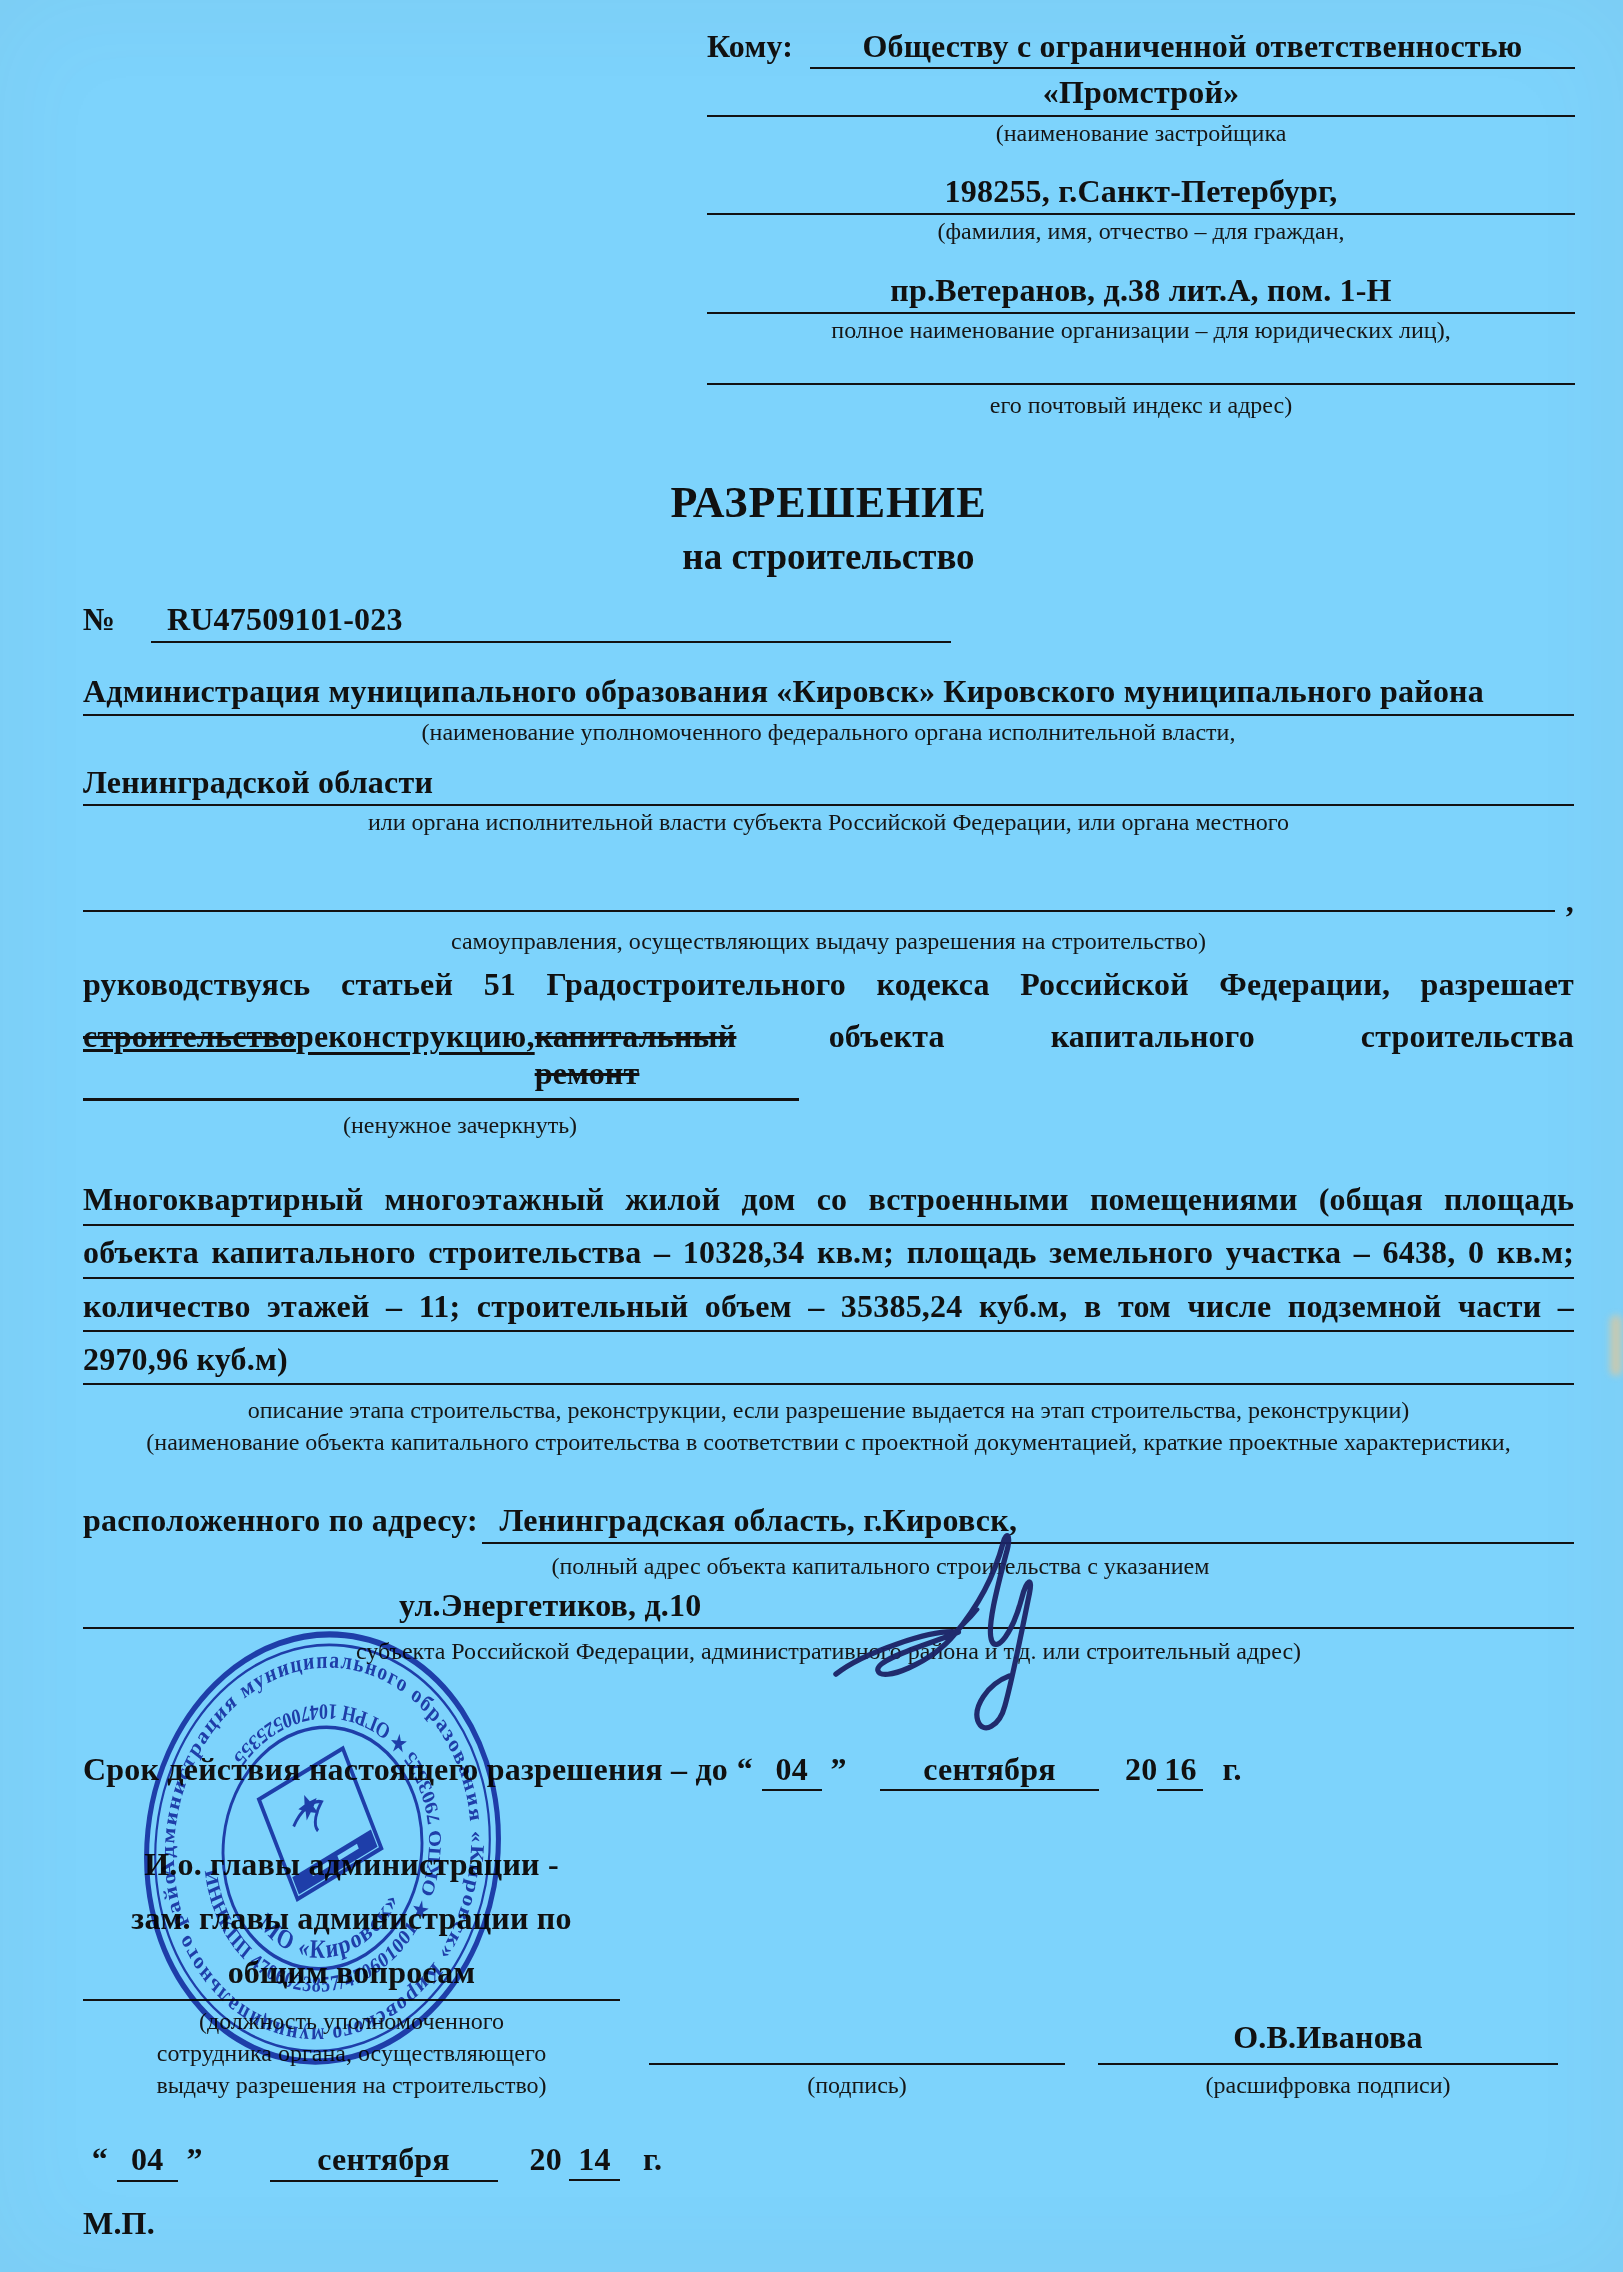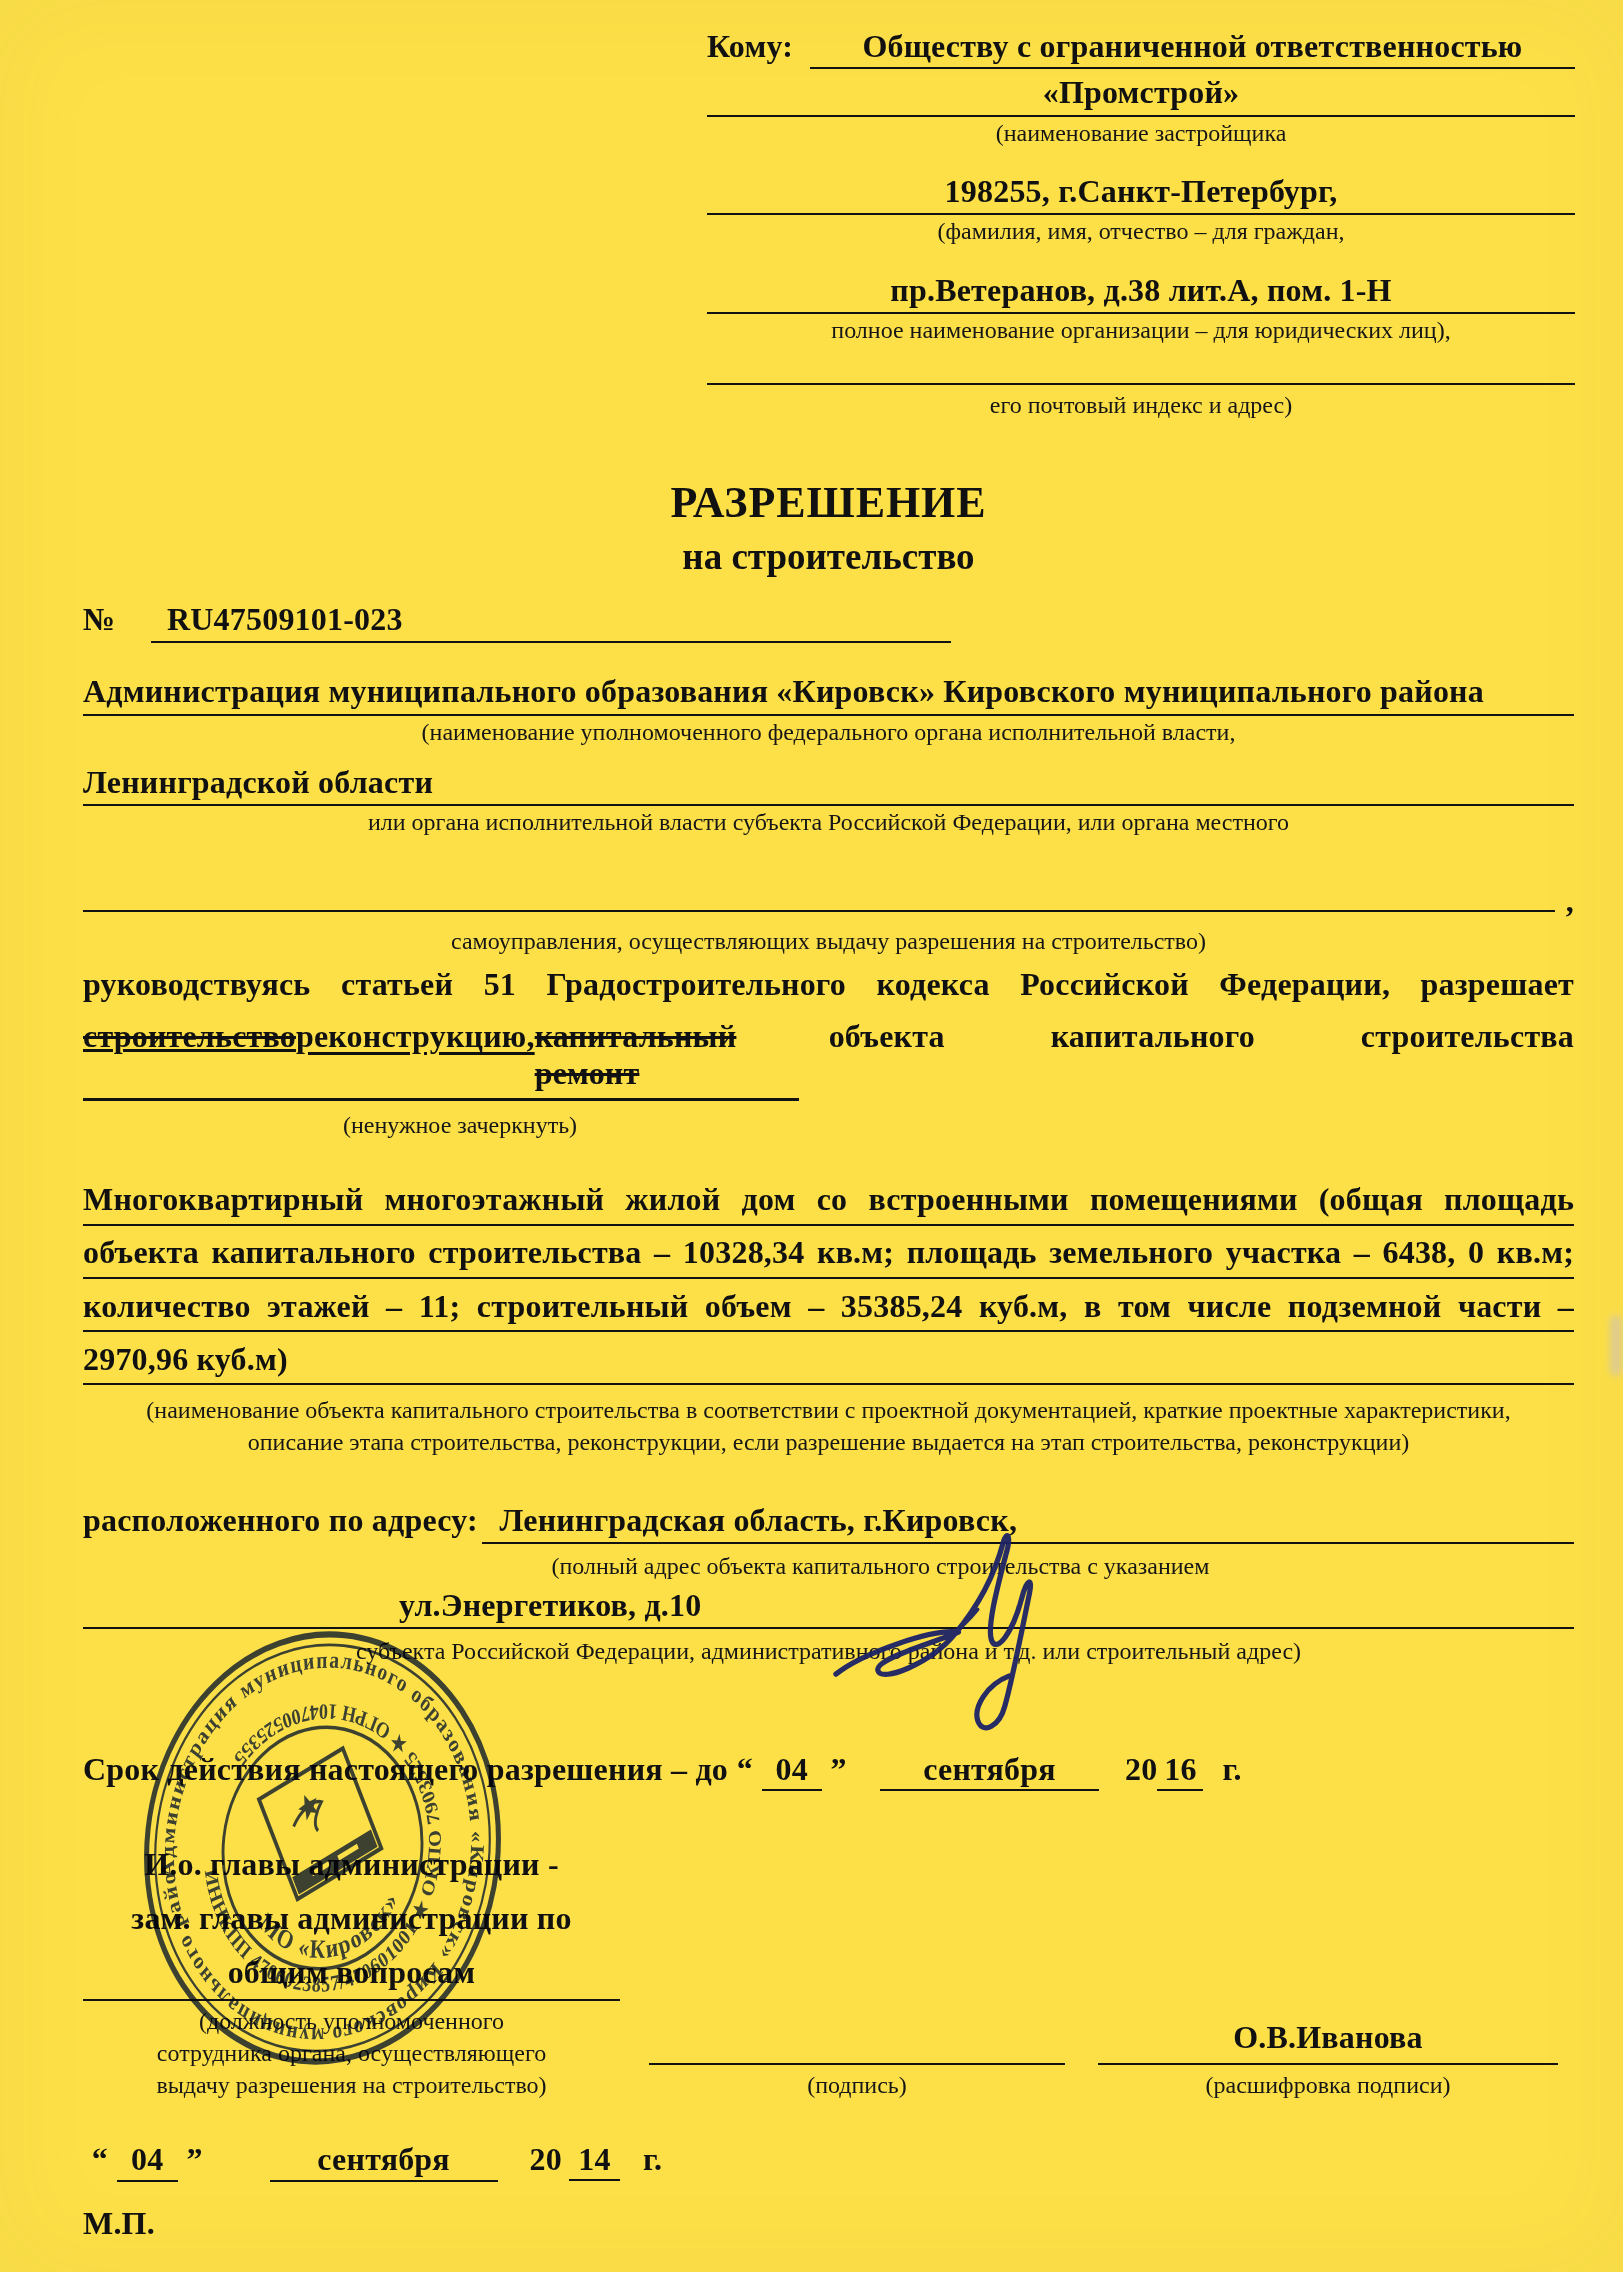--- a/index.html
+++ b/index.html
@@ -4,21 +4,21 @@
 <style>
   * { margin:0; padding:0; box-sizing:border-box; }
   html,body { width:1624px; }
   body {
     font-family:"Liberation Serif","DejaVu Serif",serif;
     background:#e8e8e6;
   }
   .page {
     position:relative;
     width:1624px; height:2273px;
-    background:#fde047;
+    background:#7dd3fc;
     color:#111;
     overflow:hidden;
     padding:28px 50px 0 83px;
     box-shadow:inset 0 0 105px rgba(120,110,90,.06);
   }
   .txt  { font-size:32px; font-weight:700; letter-spacing:0.2px; }
   .cap  { font-size:24px; font-weight:400; color:#161616; text-align:center; line-height:32px; }
   .ul   { border-bottom:2.6px solid #121212; }
 
   
@@ -182,22 +182,22 @@
     </span>
   </div>
   <div class="cap cap-strike">(ненужное зачеркнуть)</div>
 
   <div class="obj">
     <div class="txt obj-line">Многоквартирный многоэтажный жилой дом со встроенными помещениями (общая площадь</div>
     <div class="txt obj-line">объекта капитального строительства – 10328,34 кв.м; площадь земельного участка – 6438, 0 кв.м;</div>
     <div class="txt obj-line">количество этажей – 11; строительный объем – 35385,24 куб.м, в том числе подземной части –</div>
     <div class="txt obj-line last">2970,96 куб.м)</div>
     <div class="obj-caps">
+      <div class="cap">описание этапа строительства, реконструкции, если разрешение выдается на этап строительства, реконструкции)</div>
       <div class="cap">(наименование объекта капитального строительства в соответствии с проектной документацией, краткие проектные характеристики,</div>
-      <div class="cap">описание этапа строительства, реконструкции, если разрешение выдается на этап строительства, реконструкции)</div>
     </div>
   </div>
 
   <div class="addr">
     <div class="addr-row">
       <span class="txt addr-label">расположенного по адресу:</span>
       <span class="txt addr-val ul">Ленинградская область, г.Кировск,</span>
     </div>
     <div class="cap addr-cap1">(полный адрес объекта капитального строительства с указанием</div>
     <div class="txt addr-line2 ul">ул.Энергетиков, д.10</div>

